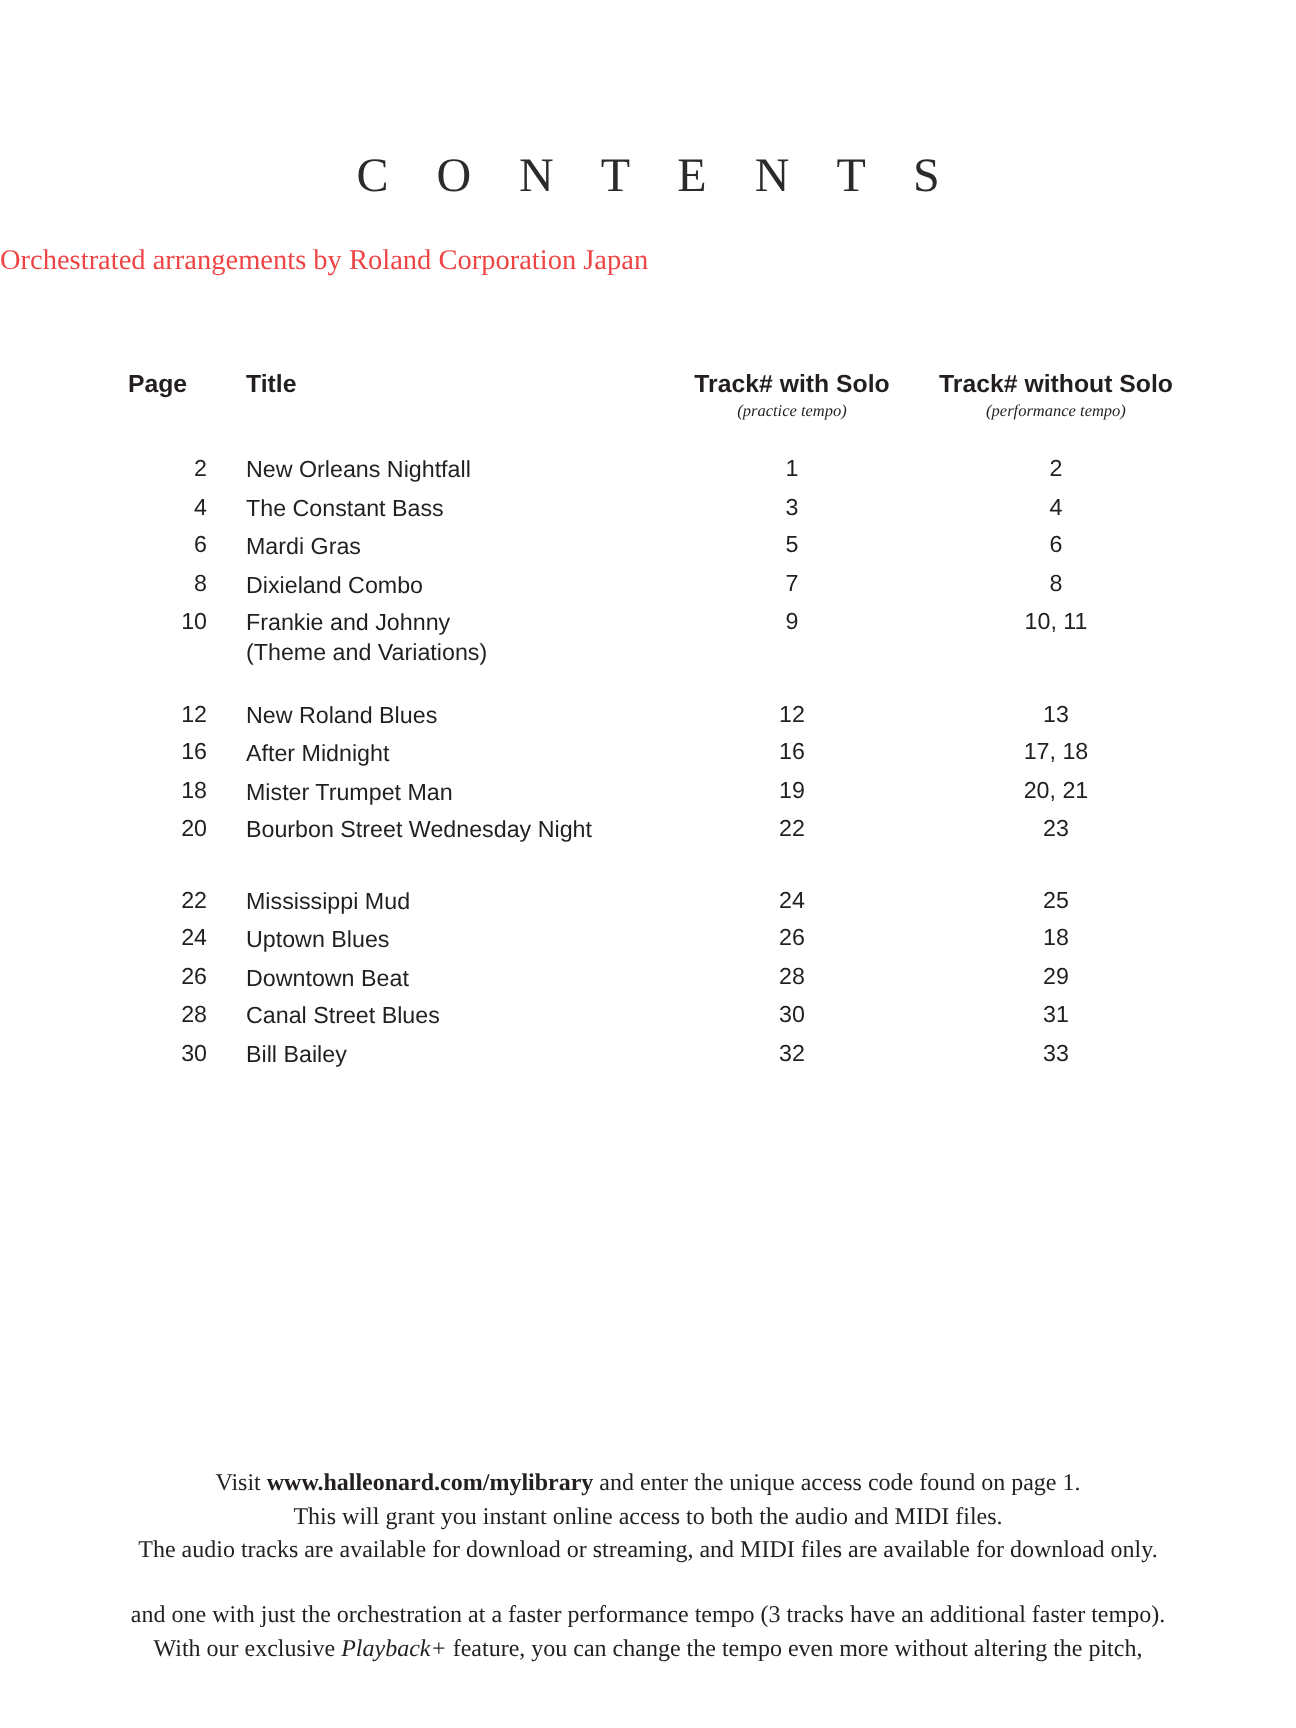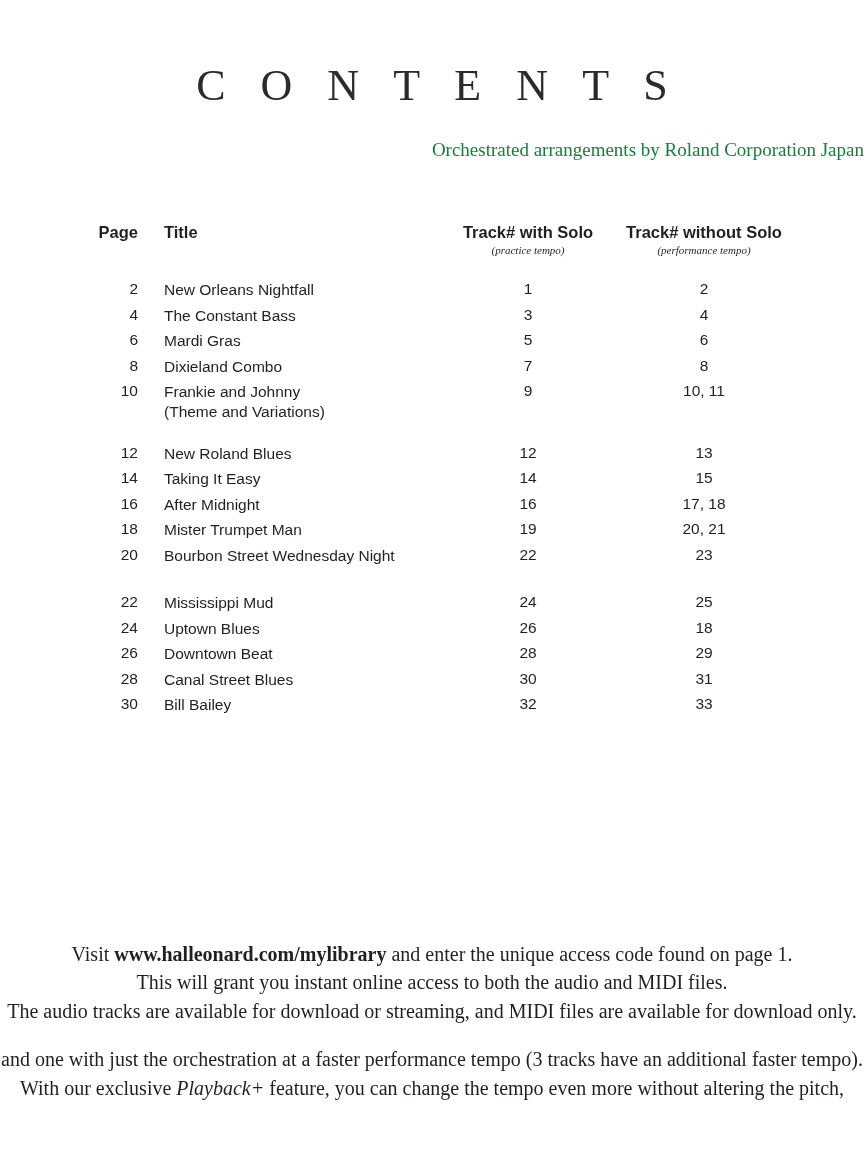--- a/index.html
+++ b/index.html
@@ -19,32 +19,32 @@
     width: 864px;
     height: 1152px;
     position: relative;
     box-sizing: border-box;
   }
 
   
   .contents-title {
     text-align: center;
     font-family: "Liberation Serif", serif;
-    font-size: 44px;
+    font-size: 32px;
     letter-spacing: 12px;
     font-weight: 400;
     color: #2b2b2b;
-    margin-top: 60px;
+    margin-top: 98px;
     text-indent: 12px;
   }
   .subtitle {
-    text-align: right;
+    text-align: left;
     font-family: "Liberation Serif", serif;
     font-size: 19px;
-    color: #15803d;
+    color: #ef4444;
     margin-top: 28px;
   }
 
   
   .toc {
     margin-top: 62px;
     width: 864px;
   }
   table.toc-table {
     border-collapse: collapse;
@@ -58,21 +58,21 @@
   table.toc-table col.c-nosolo { width: 176px; }
 
   th.hdr {
     font-family: "Liberation Sans", sans-serif;
     font-size: 16.5px;
     font-weight: 700;
     color: #231f20;
     padding: 0 0 2px 0;
     vertical-align: top;
   }
-  th.hdr-page { text-align: right; padding-right: 12px; }
+  th.hdr-page { text-align: center; padding-right: 12px; }
   th.hdr-title { text-align: left; padding-left: 14px; }
   th.hdr-center { text-align: center; }
   .hdr-sub {
     display: block;
     font-family: "Liberation Serif", serif;
     font-style: italic;
     font-weight: 400;
     font-size: 11px;
     margin-top: 2px;
   }
@@ -100,21 +100,21 @@
   }
   .audio-heading {
     font-family: "Liberation Sans", sans-serif;
     font-size: 17px;
     font-weight: 700;
     color: #231f20;
     margin-bottom: 18px;
   }
   .footer p {
     font-family: "Liberation Serif", serif;
-    font-size: 20px;
+    font-size: 16px;
     line-height: 1.42;
     color: #231f20;
     margin: 0;
   }
   .footer .block { margin-bottom: 20px; }
   .footer b { font-weight: 700; }
   .footer i { font-style: italic; }
 </style>
 </head>
 <body>
@@ -187,26 +187,20 @@
             <td colspan="4"></td>
           </tr>
 
         <tr class="row">
           <td class="page">12</td>
           <td class="title">New Roland Blues</td>
           <td class="num">12</td>
           <td class="num">13</td>
         </tr>
         <tr class="row">
-          <td class="page">14</td>
-          <td class="title">Taking It Easy</td>
-          <td class="num">14</td>
-          <td class="num">15</td>
-        </tr>
-        <tr class="row">
           <td class="page">16</td>
           <td class="title">After Midnight</td>
           <td class="num">16</td>
           <td class="num">17, 18</td>
         </tr>
         <tr class="row">
           <td class="page">18</td>
           <td class="title">Mister Trumpet Man</td>
           <td class="num">19</td>
           <td class="num">20, 21</td>

